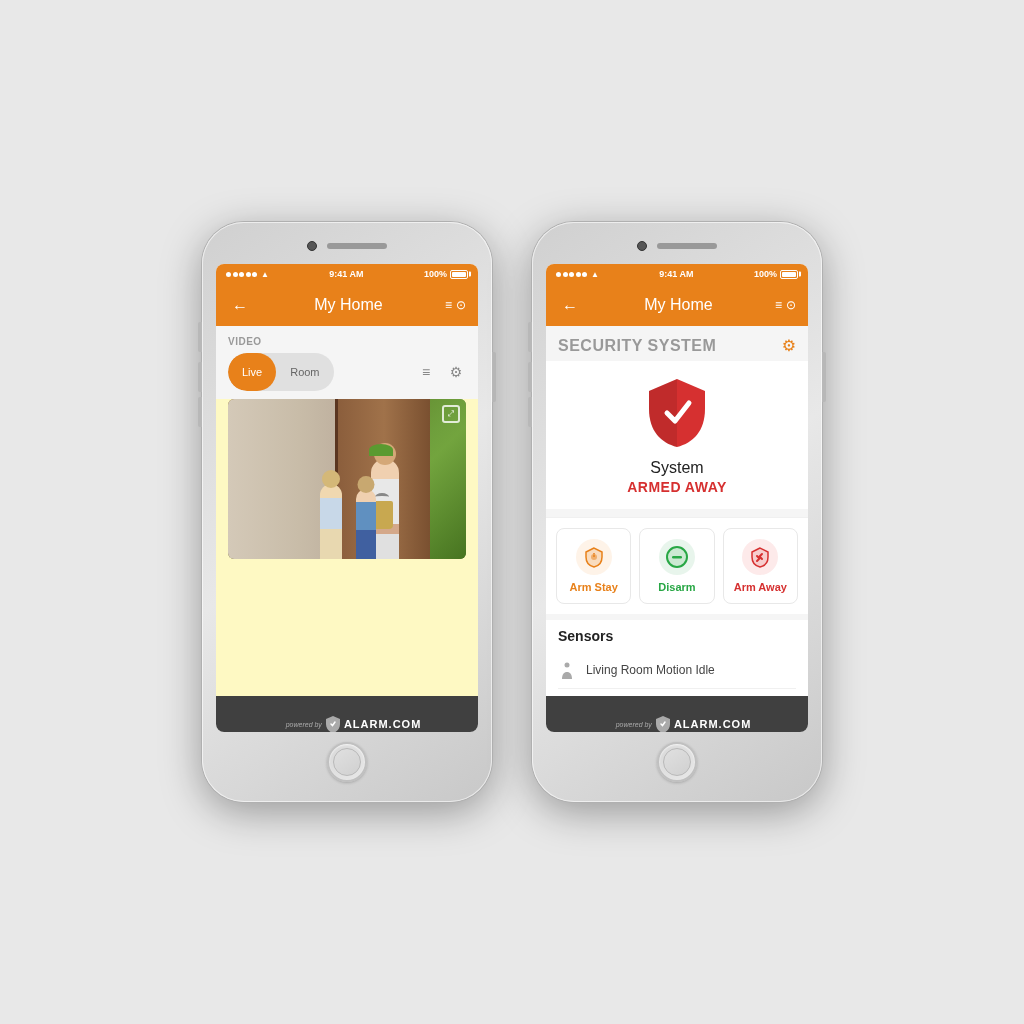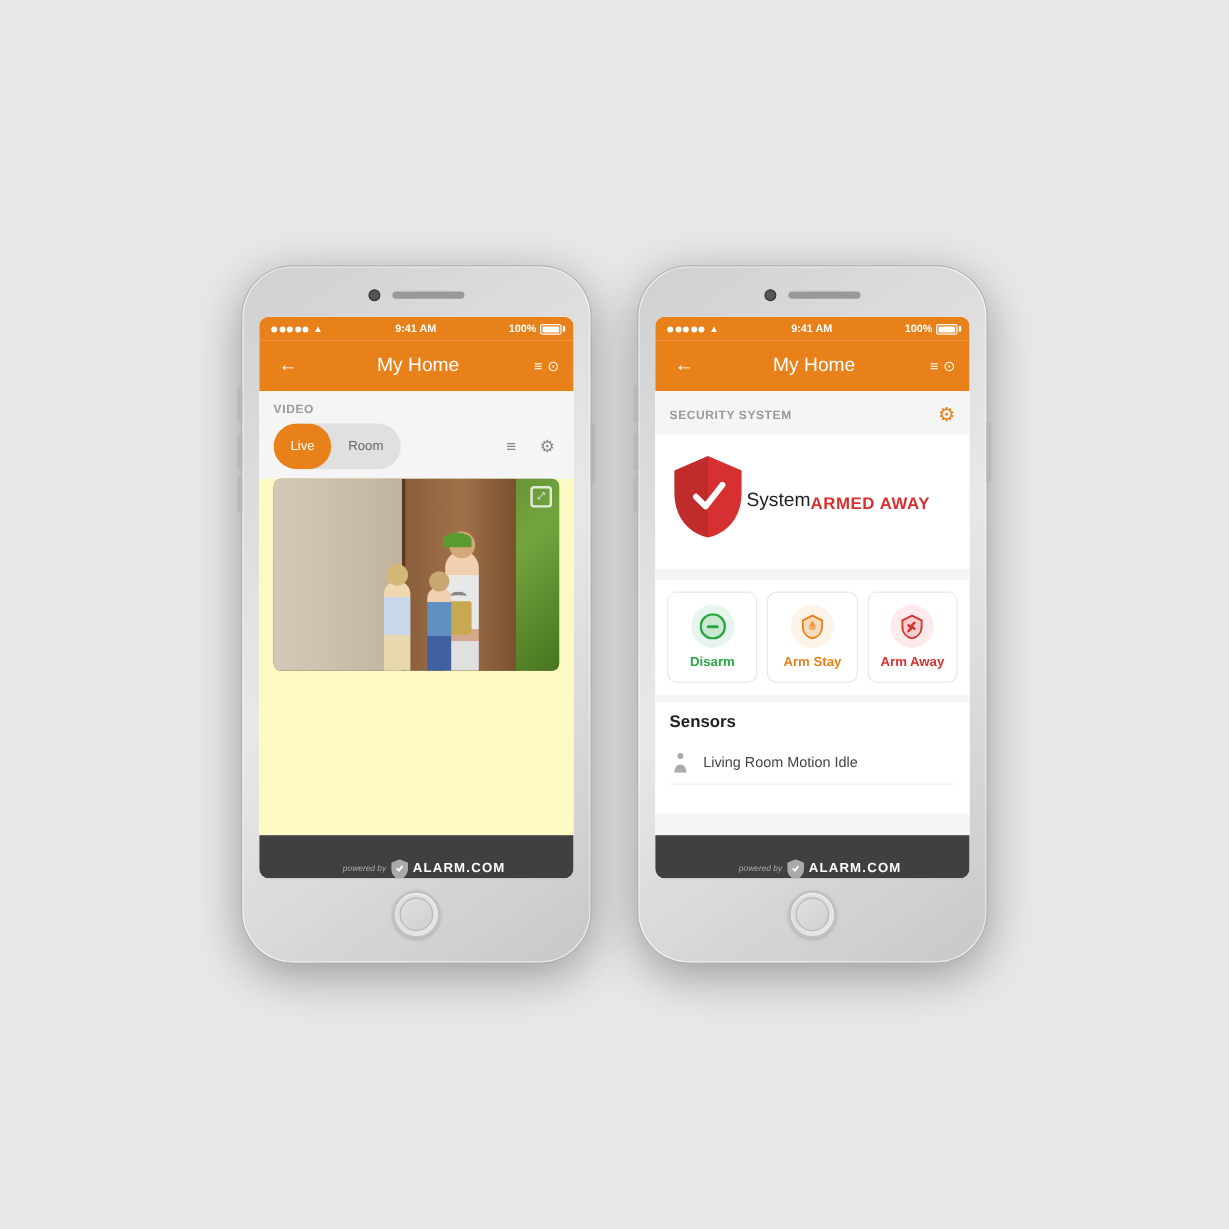--- a/index.html
+++ b/index.html
@@ -482,33 +482,33 @@
     }
 
     .security-header-row {
       display: flex;
       justify-content: space-between;
       align-items: center;
       padding: 10px 12px 6px;
       background: #f5f5f5;
     }
     .security-section-label {
-      font-size: 10px;
+      font-size: 16px;
       color: #999;
       font-weight: 600;
       letter-spacing: 0.5px;
     }
     .gear-icon {
       color: #e8811a;
       font-size: 16px;
     }
 
     .shield-area {
       display: flex;
-      flex-direction: row;
+      flex-direction: column;
       align-items: center;
       padding: 16px 12px 14px;
       background: white;
       margin: 0 0 8px 0;
     }
 
     .shield-svg {
       width: 64px;
       height: 72px;
       margin-bottom: 10px;
@@ -739,44 +739,44 @@
             <path d="M32 2L4 14v18c0 22 12 34 28 38" fill="rgba(0,0,0,0.1)"></path>
             <path d="M22 36l8 8 14-18" stroke="white" stroke-width="5" fill="none" stroke-linecap="round" stroke-linejoin="round"></path>
           </svg>
           <span class="system-label">System</span>
           <span class="armed-status">ARMED AWAY</span>
         </div>
 
         <div class="arm-buttons">
 
           <div class="arm-btn">
-            <div class="arm-btn-icon disarm-bg">
-              <svg width="22" height="22" viewBox="0 0 22 22">
-                <circle cx="11" cy="11" r="10" fill="#28a745" opacity="0.15"></circle>
-                <circle cx="11" cy="11" r="10" fill="none" stroke="#28a745" stroke-width="2"></circle>
-                <rect x="6" y="10" width="10" height="2.5" rx="1.25" fill="#28a745"></rect>
-              </svg>
-            </div>
-            <span class="arm-btn-label disarm-color">Disarm</span>
-          </div>
-
-          <div class="arm-btn">
             <div class="arm-btn-icon arm-stay-bg">
               <svg width="22" height="22" viewBox="0 0 22 22">
                 <path d="M11 2L3 6v5c0 5.5 3.5 9 8 10 4.5-1 8-4.5 8-10V6L11 2z" fill="#e8811a" opacity="0.2"></path>
                 <path d="M11 2L3 6v5c0 5.5 3.5 9 8 10 4.5-1 8-4.5 8-10V6L11 2z" fill="none" stroke="#e8811a" stroke-width="1.5"></path>
                 <circle cx="11" cy="11" r="3" fill="#e8811a" opacity="0.5"></circle>
                 <line x1="11" y1="7" x2="11" y2="8.5" stroke="#e8811a" stroke-width="1.5"></line>
                 <circle cx="11" cy="10" r="1" fill="#e8811a"></circle>
               </svg>
             </div>
             <span class="arm-btn-label arm-stay-color">Arm Stay</span>
           </div>
 
           <div class="arm-btn">
+            <div class="arm-btn-icon disarm-bg">
+              <svg width="22" height="22" viewBox="0 0 22 22">
+                <circle cx="11" cy="11" r="10" fill="#28a745" opacity="0.15"></circle>
+                <circle cx="11" cy="11" r="10" fill="none" stroke="#28a745" stroke-width="2"></circle>
+                <rect x="6" y="10" width="10" height="2.5" rx="1.25" fill="#28a745"></rect>
+              </svg>
+            </div>
+            <span class="arm-btn-label disarm-color">Disarm</span>
+          </div>
+
+          <div class="arm-btn">
             <div class="arm-btn-icon arm-away-bg">
               <svg width="22" height="22" viewBox="0 0 22 22">
                 <path d="M11 2L3 6v5c0 5.5 3.5 9 8 10 4.5-1 8-4.5 8-10V6L11 2z" fill="#d63030" opacity="0.15"></path>
                 <path d="M11 2L3 6v5c0 5.5 3.5 9 8 10 4.5-1 8-4.5 8-10V6L11 2z" fill="none" stroke="#d63030" stroke-width="1.5"></path>
                 <path d="M8 15l2.5-2.5L8 10" stroke="#d63030" stroke-width="2" fill="none" stroke-linecap="round"></path>
                 <path d="M13 8l-2.5 2.5L13 13" stroke="#d63030" stroke-width="2" fill="none" stroke-linecap="round"></path>
               </svg>
             </div>
             <span class="arm-btn-label arm-away-color">Arm Away</span>
           </div>

